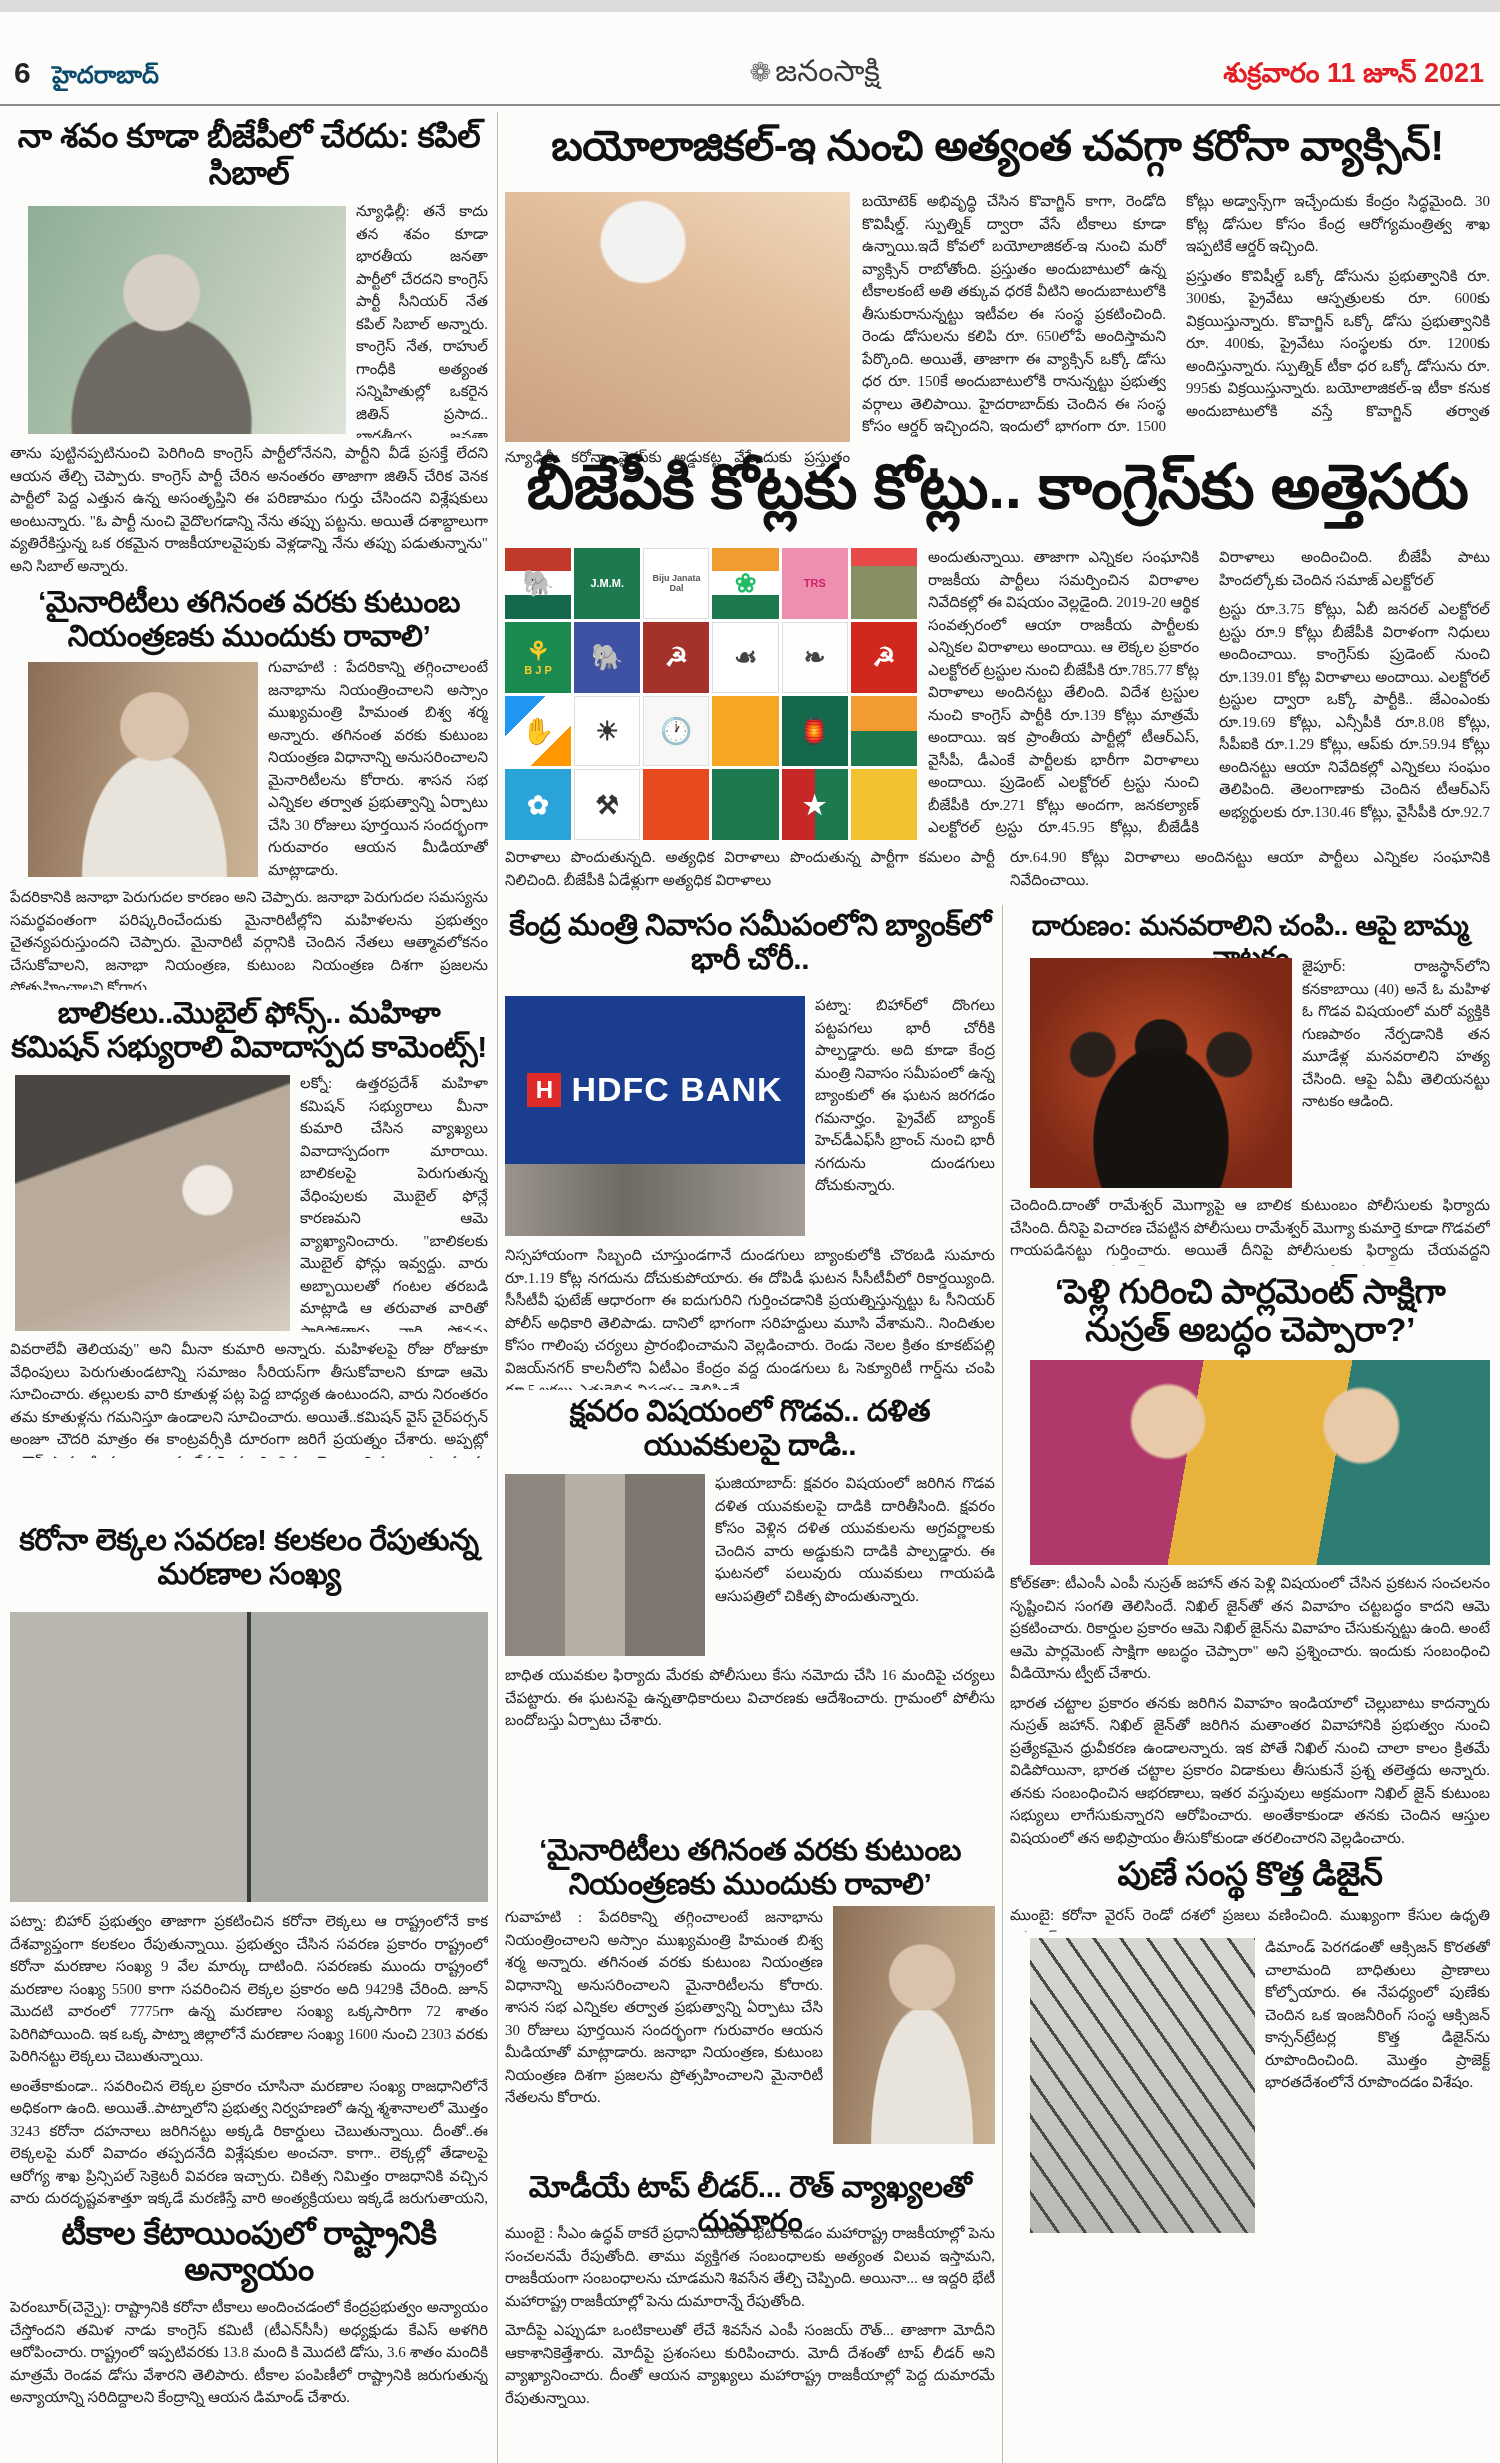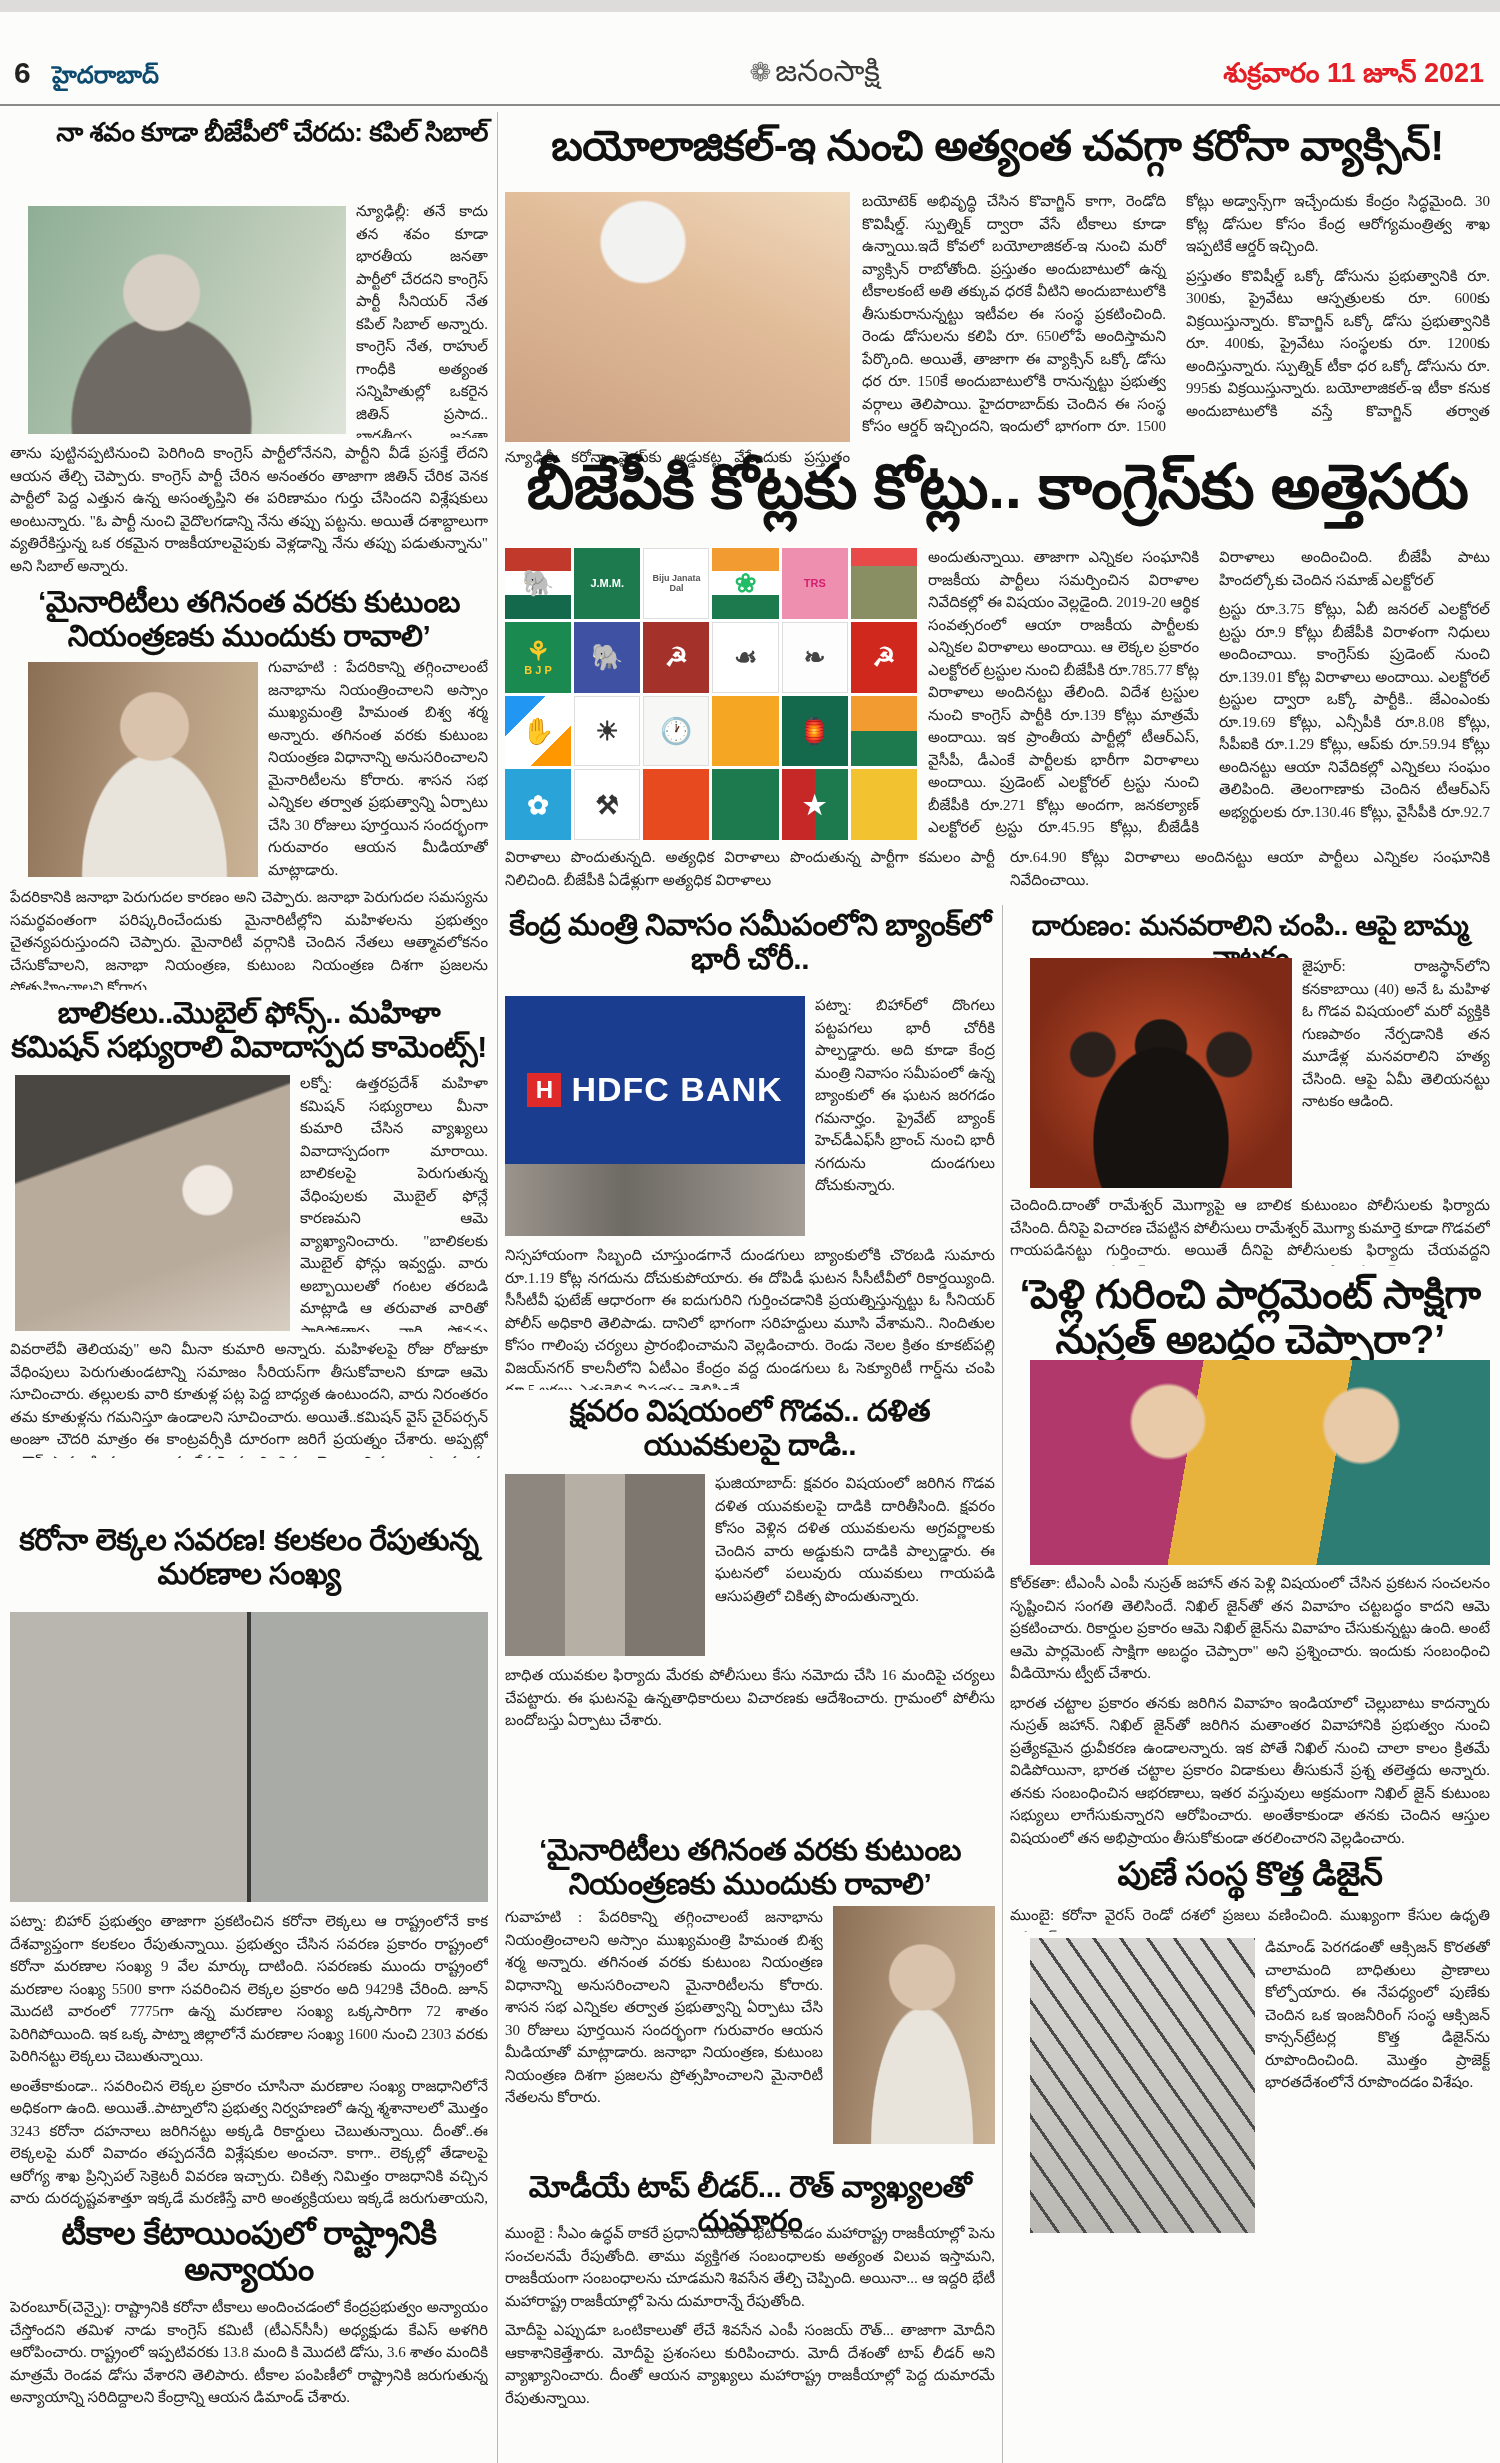--- a/index.html
+++ b/index.html
@@ -74,21 +74,21 @@
   <div class="edition">హైదరాబాద్</div>
   <div class="masthead">
     <span class="logo">❁</span><span>జనంసాక్షి</span>
   </div>
   <div class="dateline">శుక్రవారం 11 జూన్ 2021</div>
   <div class="hdr-rule"></div>
 
   <div class="vrule" style="left:497px;top:112px;height:2351px;"></div>
   <div class="vrule" style="left:1002px;top:905px;height:1558px;"></div>
 
-  <div class="hl" style="left:10px;top:118px;width:478px;font-size:26px;text-align:right;">నా శవం కూడా బీజేపీలో చేరదు: కపిల్ సిబాల్</div>
+  <div class="hl" style="left:10px;top:118px;width:478px;font-size:33px;">నా శవం కూడా బీజేపీలో చేరదు: కపిల్ సిబాల్</div>
   <div class="ph ph-sibal" style="left:28px;top:206px;width:318px;height:228px;"></div>
   <div class="bt" style="left:356px;top:200px;width:132px;height:238px;">
     <p>న్యూఢిల్లీ: తనే కాదు తన శవం కూడా భారతీయ జనతా పార్టీలో చేరదని కాంగ్రెస్ పార్టీ సీనియర్ నేత కపిల్ సిబాల్ అన్నారు. కాంగ్రెస్ నేత, రాహుల్ గాంధీకి అత్యంత సన్నిహితుల్లో ఒకరైన జితిన్ ప్రసాద.. భారతీయ జనతా పార్టీలో చేరడంపై ఆయన స్పందిస్తూ ఆయన ఈ వ్యాఖ్యలు చేశారు.</p>
   </div>
   <div class="bt" style="left:10px;top:442px;width:478px;height:138px;">
     <p>తాను పుట్టినప్పటినుంచి పెరిగింది కాంగ్రెస్ పార్టీలోనేనని, పార్టీని వీడే ప్రసక్తే లేదని ఆయన తేల్చి చెప్పారు. కాంగ్రెస్ పార్టీ చేరిన అనంతరం తాజాగా జితిన్ చేరిక వెనక పార్టీలో పెద్ద ఎత్తున ఉన్న అసంతృప్తిని ఈ పరిణామం గుర్తు చేసిందని విశ్లేషకులు అంటున్నారు. "ఓ పార్టీ నుంచి వైదొలగడాన్ని నేను తప్పు పట్టను. అయితే దశాబ్దాలుగా వ్యతిరేకిస్తున్న ఒక రకమైన రాజకీయాలవైపుకు వెళ్లడాన్ని నేను తప్పు పడుతున్నాను" అని సిబాల్ అన్నారు.</p>
   </div>
 
   <div class="hl" style="left:10px;top:585px;width:478px;font-size:30px;">‘మైనారిటీలు తగినంత వరకు కుటుంబ నియంత్రణకు ముందుకు రావాలి’</div>
   <div class="ph ph-himanta" style="left:28px;top:662px;width:230px;height:215px;"></div>
@@ -243,21 +243,21 @@
 
   <div class="hl" style="left:1010px;top:910px;width:480px;font-size:28px;">దారుణం: మనవరాలిని చంపి.. ఆపై బామ్మ నాటకం</div>
   <div class="ph ph-silhouette" style="left:1030px;top:958px;width:262px;height:230px;"></div>
   <div class="bt" style="left:1302px;top:955px;width:188px;height:234px;">
     <p>జైపూర్: రాజస్థాన్‌లోని కనకాబాయి (40) అనే ఓ మహిళ ఓ గొడవ విషయంలో మరో వ్యక్తికి గుణపాఠం నేర్పడానికి తన మూడేళ్ల మనవరాలిని హత్య చేసింది. ఆపై ఏమీ తెలియనట్టు నాటకం ఆడింది.</p>
   </div>
   <div class="bt" style="left:1010px;top:1194px;width:480px;height:72px;">
     <p>చెందింది.దాంతో రామేశ్వర్ మొగ్యాపై ఆ బాలిక కుటుంబం పోలీసులకు ఫిర్యాదు చేసింది. దీనిపై విచారణ చేపట్టిన పోలీసులు రామేశ్వర్ మొగ్యా కుమార్తె కూడా గొడవలో గాయపడినట్టు గుర్తించారు. అయితే దీనిపై పోలీసులకు ఫిర్యాదు చేయవద్దని కనకాబాయి.. రామేశ్వర్ మొగ్యాను బెదిరించింది. దాంతో రామేశ్వర్ మొగ్యా అక్కడి నుంచి పారిపోయాడు. అయితే ఈ ఘటనపై విచారణ చేపట్టిన పోలీసులు కనకాబాయి ప్రవర్తనపై అనుమానం రావడంతో విచారించి నిందితురాలిని అరెస్ట్ చేశారు.</p>
   </div>
 
-  <div class="hl" style="left:1010px;top:1272px;width:480px;font-size:40px;">‘పెళ్లి గురించి పార్లమెంట్ సాక్షిగా నుస్రత్ అబద్ధం చెప్పారా?’</div>
+  <div class="hl" style="left:1010px;top:1272px;width:480px;font-size:34px;">‘పెళ్లి గురించి పార్లమెంట్ సాక్షిగా నుస్రత్ అబద్ధం చెప్పారా?’</div>
   <div class="ph ph-actress" style="left:1030px;top:1360px;width:460px;height:205px;"></div>
   <div class="bt" style="left:1010px;top:1572px;width:480px;height:280px;">
     <p>కోల్‌కతా: టీఎంసీ ఎంపీ నుస్రత్ జహాన్ తన పెళ్లి విషయంలో చేసిన ప్రకటన సంచలనం సృష్టించిన సంగతి తెలిసిందే. నిఖిల్ జైన్‌తో తన వివాహం చట్టబద్ధం కాదని ఆమె ప్రకటించారు. రికార్డుల ప్రకారం ఆమె నిఖిల్ జైన్‌ను వివాహం చేసుకున్నట్టు ఉంది. అంటే ఆమె పార్లమెంట్ సాక్షిగా అబద్ధం చెప్పారా" అని ప్రశ్నించారు. ఇందుకు సంబంధించి వీడియోను ట్వీట్ చేశారు.</p>
     <p>భారత చట్టాల ప్రకారం తనకు జరిగిన వివాహం ఇండియాలో చెల్లుబాటు కాదన్నారు నుస్రత్ జహాన్. నిఖిల్ జైన్‌తో జరిగిన మతాంతర వివాహానికి ప్రభుత్వం నుంచి ప్రత్యేకమైన ధ్రువీకరణ ఉండాలన్నారు. ఇక పోతే నిఖిల్ నుంచి చాలా కాలం క్రితమే విడిపోయినా, భారత చట్టాల ప్రకారం విడాకులు తీసుకునే ప్రశ్న తలెత్తదు అన్నారు. తనకు సంబంధించిన ఆభరణాలు, ఇతర వస్తువులు అక్రమంగా నిఖిల్ జైన్ కుటుంబ సభ్యులు లాగేసుకున్నారని ఆరోపించారు. అంతేకాకుండా తనకు చెందిన ఆస్తుల విషయంలో తన అభిప్రాయం తీసుకోకుండా తరలించారని వెల్లడించారు.</p>
   </div>
 
   <div class="hl" style="left:1010px;top:1856px;width:480px;font-size:33px;">పుణే సంస్థ కొత్త డిజైన్</div>
   <div class="bt" style="left:1010px;top:1904px;width:480px;height:28px;">
     <p>ముంబై: కరోనా వైరస్  రెండో దశలో ప్రజలు వణించింది. ముఖ్యంగా కేసుల ఉధృతి ఆక్సిజన్‌కు</p>
   </div>

